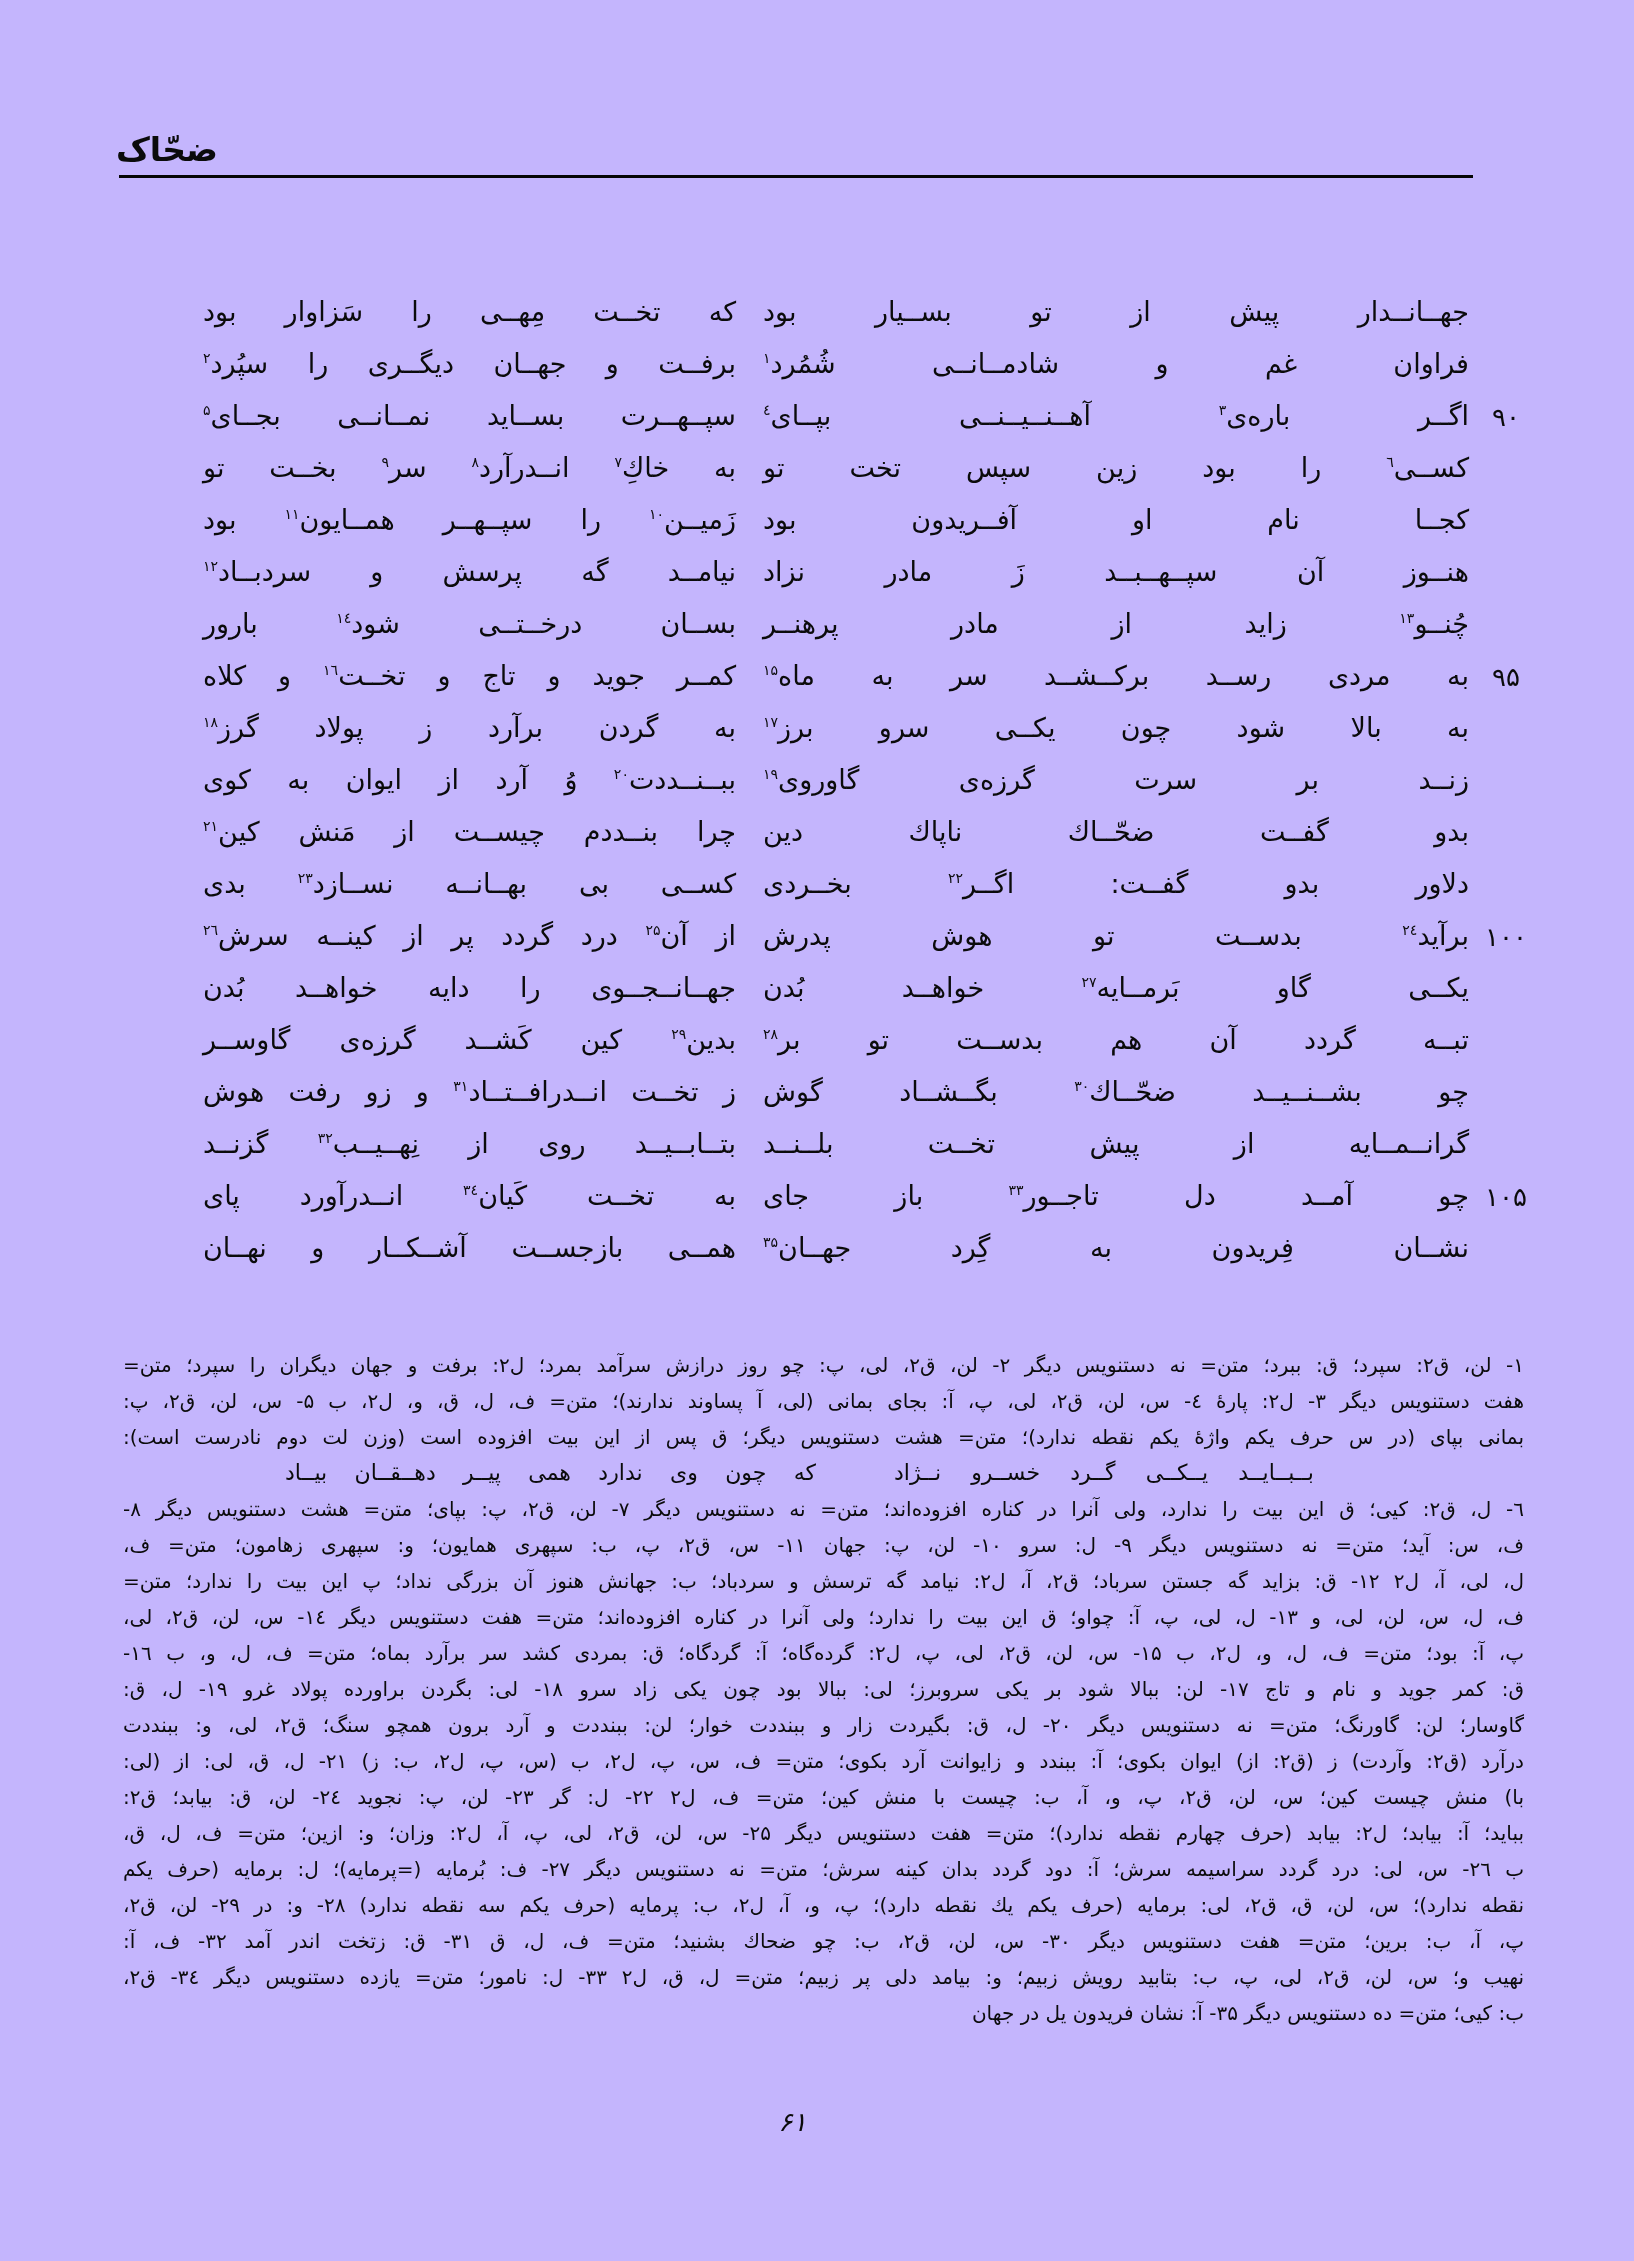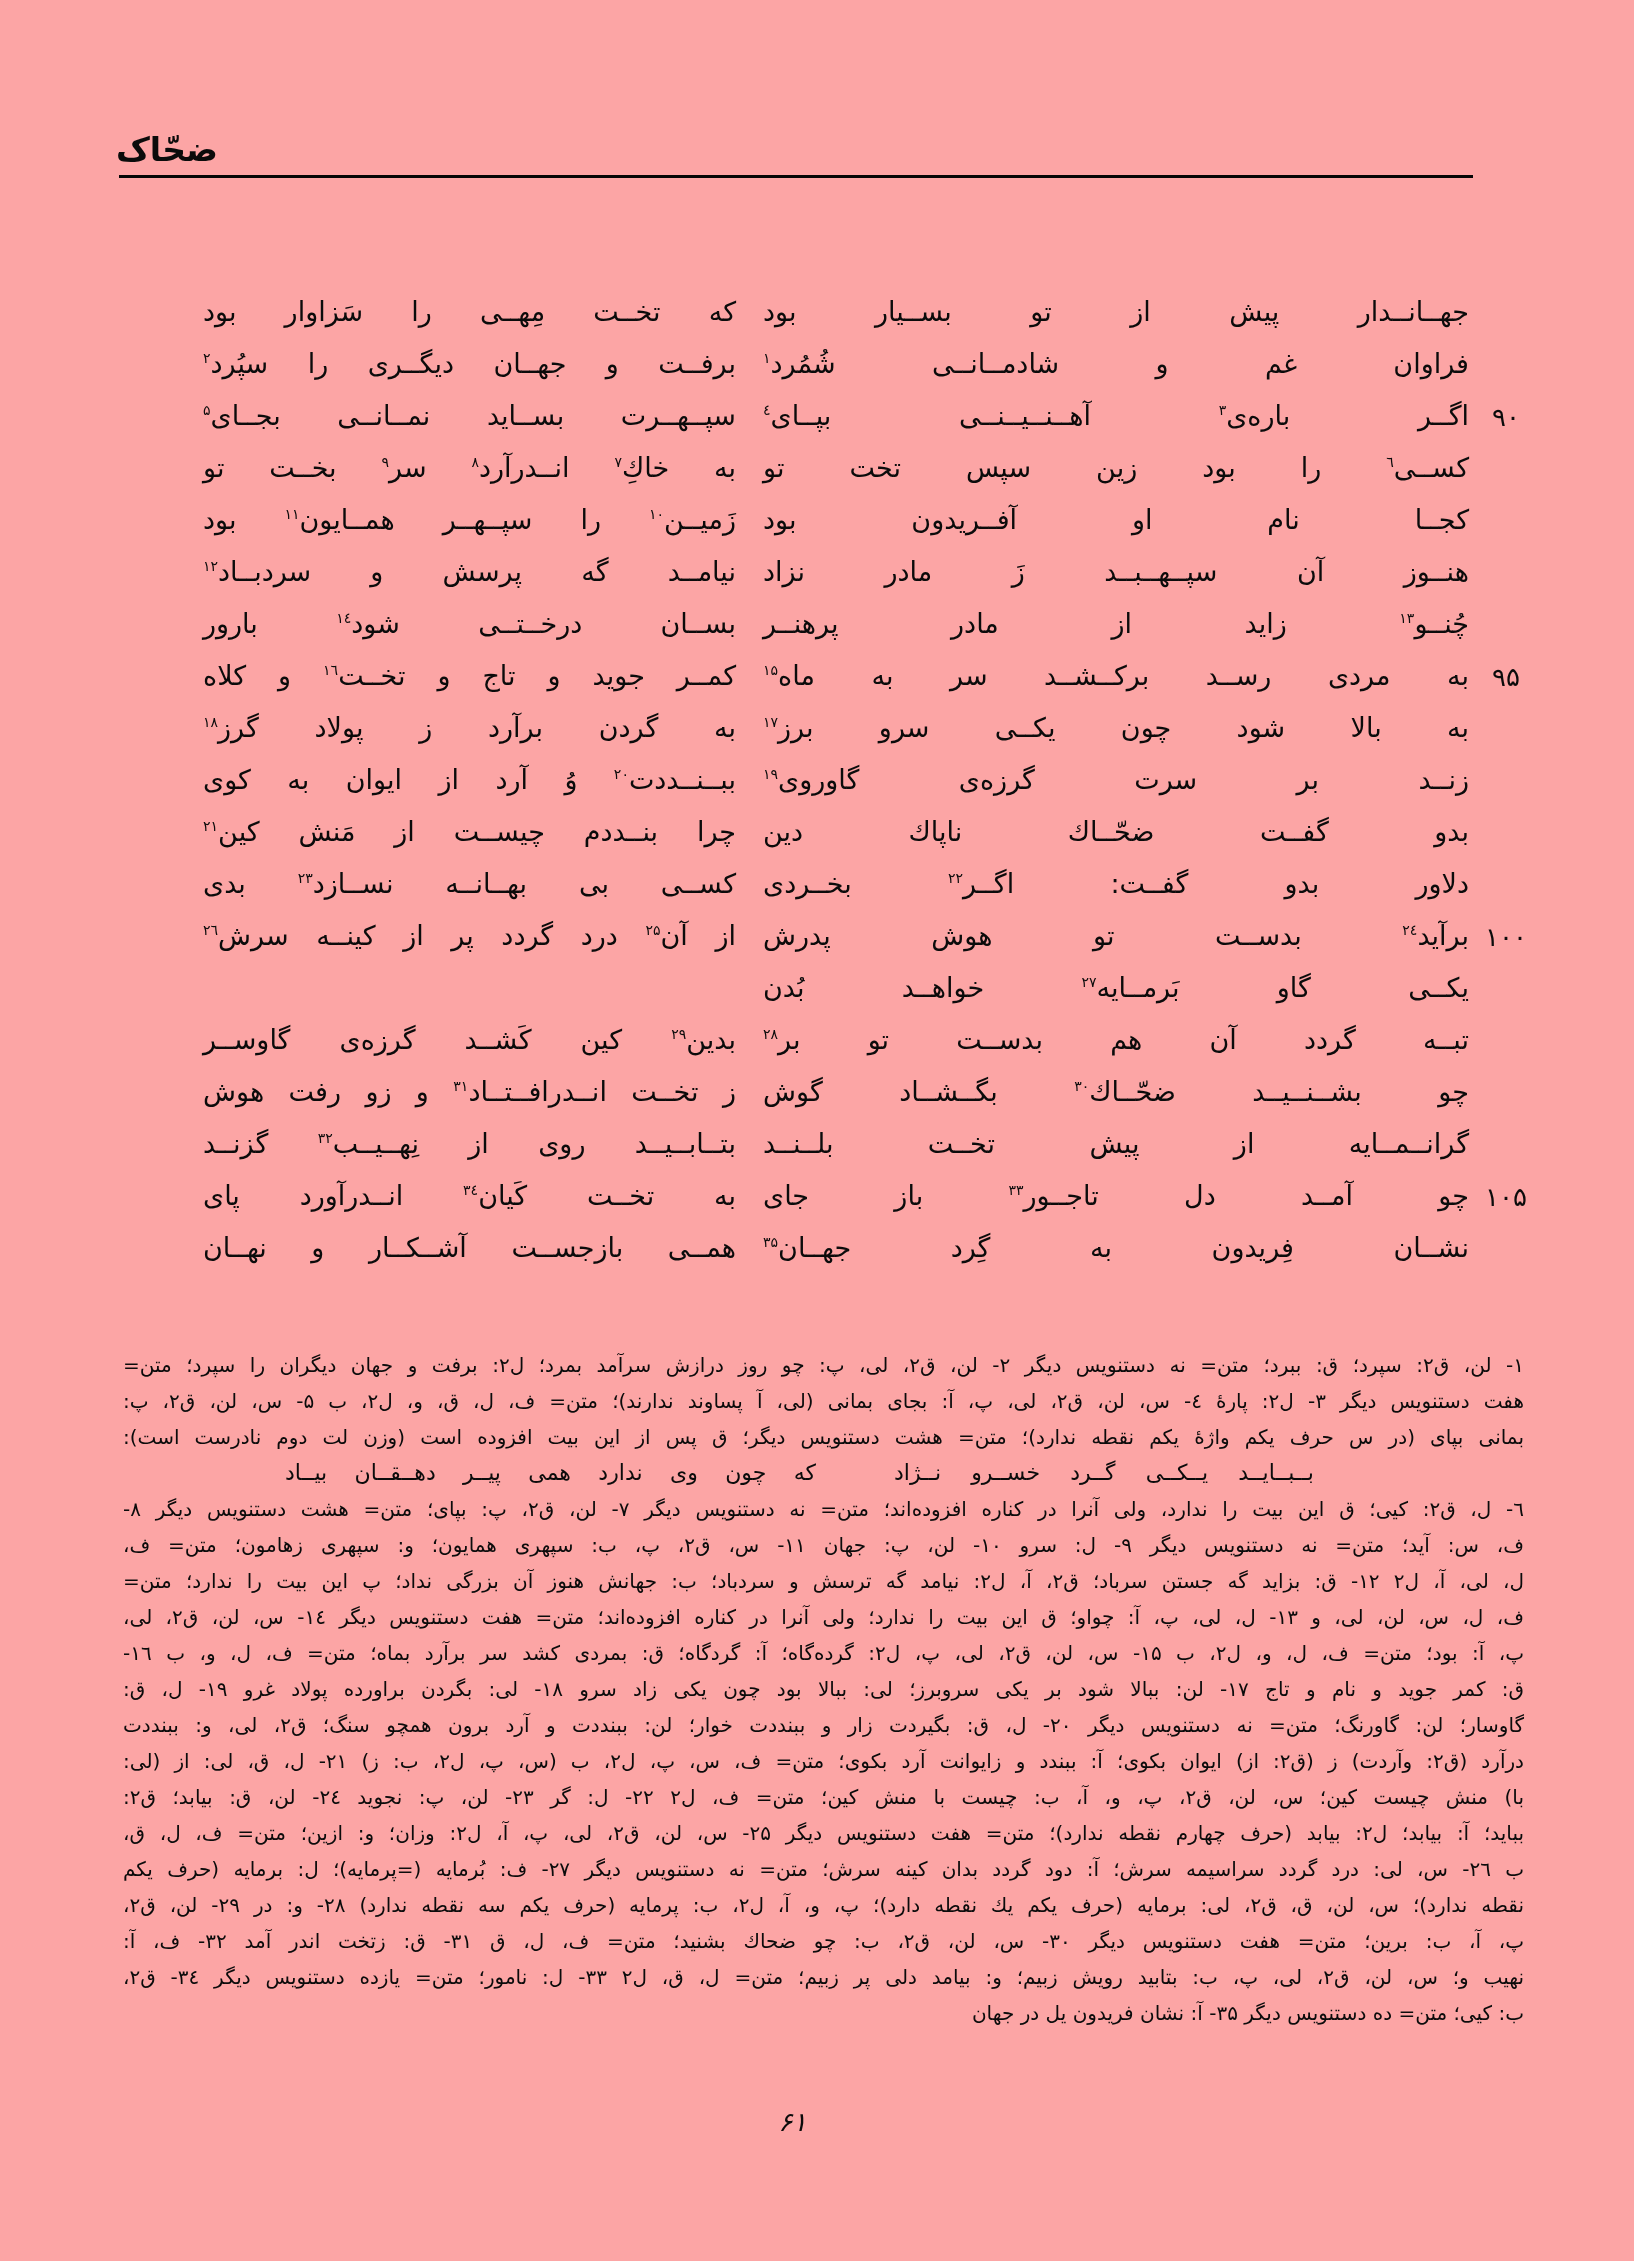--- a/index.html
+++ b/index.html
@@ -1,17 +1,17 @@
 <!DOCTYPE html>
 <html lang="fa" dir="rtl" style="font-size:11.2px"><head>
 <meta charset="utf-8">
 <style>
   html,body{margin:0;padding:0;background:#e8e8e8;}
   .page{
-    position:relative;width:1635px;height:2261px;background:#fca5a5;
+    position:relative;width:1635px;height:2261px;background:#c4b5fd;
     font-family:"DejaVu Sans",sans-serif;color:#0b0b0b;margin:0 auto;
     direction:rtl;overflow:hidden;
   }
   .hdr-title{position:absolute;left:117px;top:130px;font-size:33px;font-weight:bold;direction:rtl;}
   .hdr-rule{position:absolute;left:120px;top:175px;width:1354px;height:2.8px;background:#050505;}
   .poem{position:absolute;top:287px;right:165px;width:1266px;}
   .prow{position:relative;height:52px;direction:rtl;}
   .prow .h1,.prow .h2{
     position:absolute;top:50%;transform:translateY(-50%);
     font-size:27px;line-height:1.1;white-space:nowrap;
@@ -110,20 +110,21 @@
       <span class="h2">کســی بی بهــانــه نســازد<sup>۲۳</sup> بدی</span>
     </div>
     <div class="prow">
       <span class="vnum">۱۰۰</span>
       <span class="h1">برآید<sup>۲٤</sup> بدســت تو هوش پدرش</span>
       <span class="h2">از آن<sup>۲۵</sup> درد گردد پر از کینــه سرش<sup>۲٦</sup></span>
     </div>
     <div class="prow">
       <span class="vnum"></span>
       <span class="h1">یکــی گاو بَرمــایه<sup>۲۷</sup> خواهــد بُدن</span>
+      <span class="h2">جهــانــجــوی را دایه خواهــد بُدن</span>
     </div>
     <div class="prow">
       <span class="vnum"></span>
       <span class="h1">تبــه گردد آن هم بدســت تو بر<sup>۲۸</sup></span>
       <span class="h2">بدین<sup>۲۹</sup> کین کَشــد گرزه‌ی گاوســر</span>
     </div>
     <div class="prow">
       <span class="vnum"></span>
       <span class="h1">چو بشــنــیــد ضحّــاك<sup>۳۰</sup> بگــشــاد گوش</span>
       <span class="h2">ز تخــت انــدرافــتــاد<sup>۳۱</sup> و زو رفت هوش</span>

